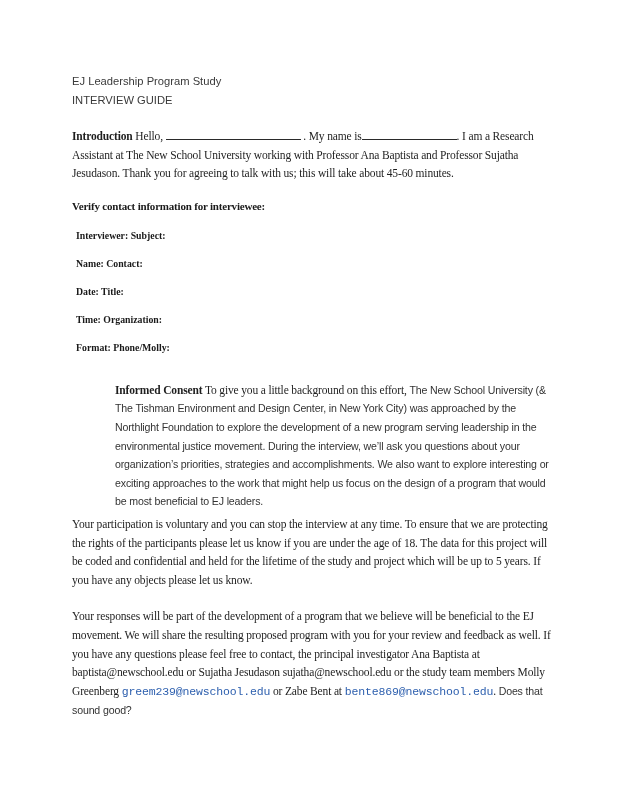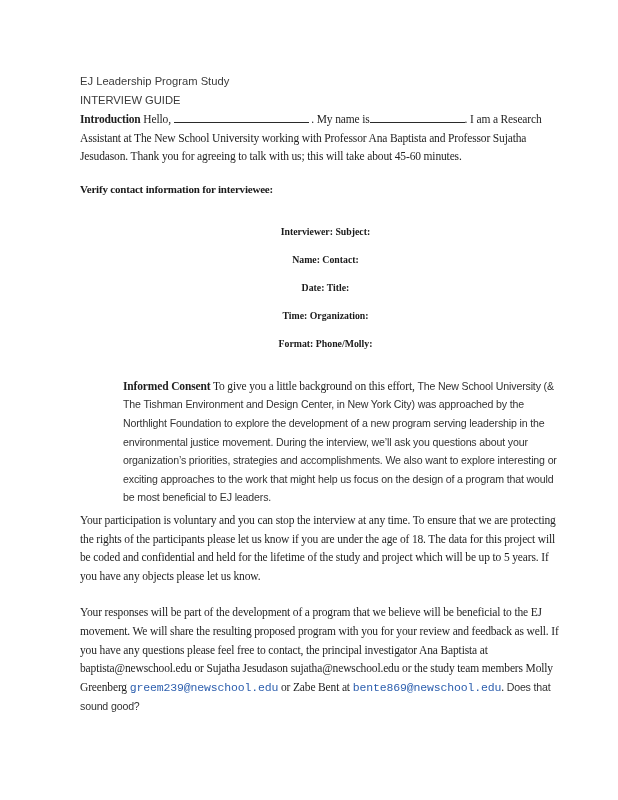--- a/index.html
+++ b/index.html
@@ -8,41 +8,41 @@
     background: #ffffff;
   }
   body {
     width: 618px;
     height: 800px;
     position: relative;
     overflow: hidden;
   }
   .doc {
     position: absolute;
-    left: 80px;
+    left: 72px;
     top: 72px;
     width: 487px;
   }
   
   .title-block {
     font-family: "Liberation Sans", sans-serif;
     font-size: 11.2px;
     line-height: 19px;
     color: #3a3a3a;
     margin: 0;
   }
   
   .para {
     margin: 0;
     line-height: 18.6px;
     font-size: 11.5px;
     font-family: "Liberation Serif", serif;
     color: #1e1e1e;
   }
-  .para-intro        { }
+  .para-intro        { margin-top: 17px; }
   .para-consent      { margin-top: 27px; margin-left: 43px; }
   .para-participation{ margin-top: 4px;  }
   .para-responses    { margin-top: 18px; }
   .r-serif {
     font-family: "Liberation Serif", serif;
     font-size: 11.5px;
     letter-spacing: -0.15px;
     color: #1e1e1e;
   }
   .r-sans {
@@ -57,21 +57,21 @@
   .section-heading {
     margin: 16px 0 14px 0;
     font-family: "Liberation Serif", serif;
     font-weight: bold;
     font-size: 11px;
     letter-spacing: -0.2px;
     line-height: 15px;
     color: #1a1a1a;
   }
   
-  .fields { margin-top: 28px; text-align: center; }
+  .fields { margin-top: 15px; }
   .field {
     font-family: "Liberation Serif", serif;
     font-weight: bold;
     font-size: 9.8px;
     line-height: 13px;
     color: #1a1a1a;
     padding-left: 4px;
     margin: 0 0 15px 0;
   }
   

